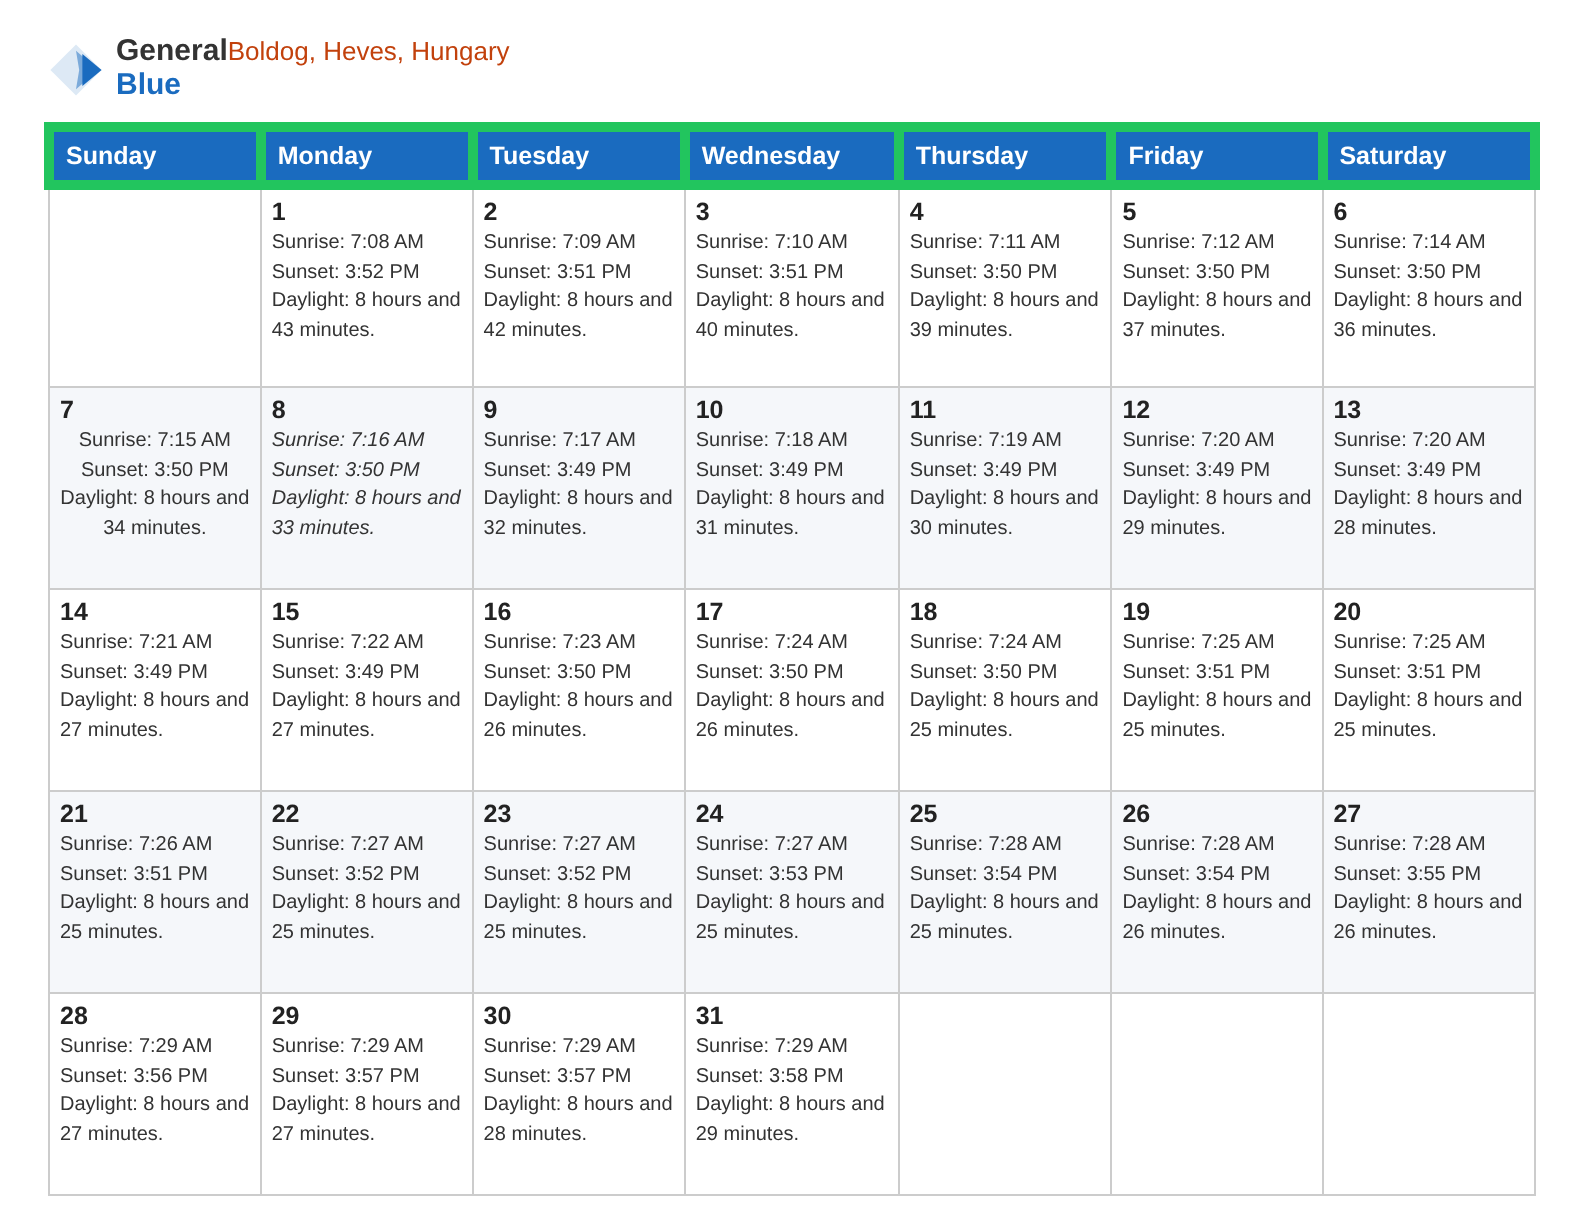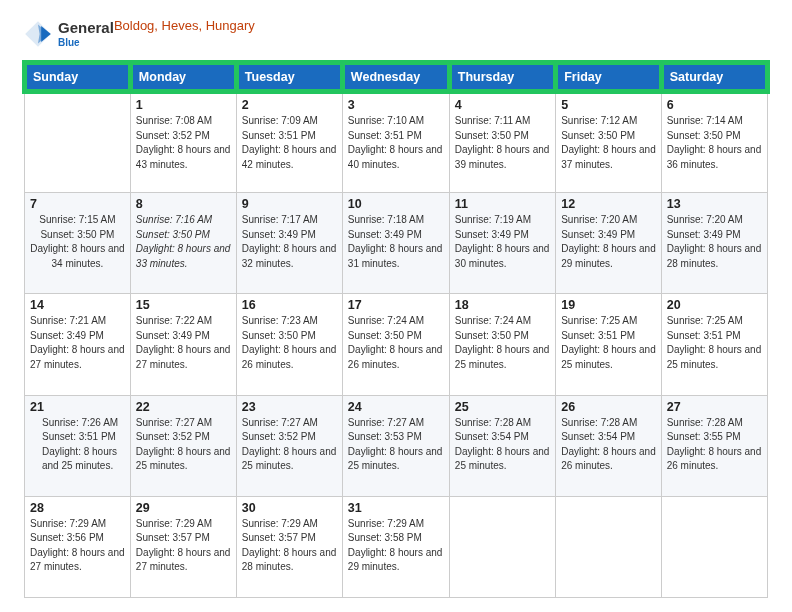--- a/index.html
+++ b/index.html
@@ -32,21 +32,21 @@
       display: flex;
       flex-direction: column;
       line-height: 1.1;
     }
     .logo-general {
       font-size: 15px;
       font-weight: bold;
       color: #333;
     }
     .logo-blue {
-      font-size: 10px;
+      font-size: 15px;
       font-weight: bold;
       color: #1a6bbf;
     }
     .logo-icon {
       width: 32px;
       height: 32px;
     }
     .title-block {
       text-align: right;
     }
@@ -261,21 +261,21 @@
           <td>
             <span class="day-number">20</span>
             <div class="day-info" style="white-space: pre-line;">Sunrise: 7:25 AM
 Sunset: 3:51 PM
 Daylight: 8 hours and 25 minutes.</div>
           </td>
         </tr>
         <tr>
           <td>
             <span class="day-number">21</span>
-            <div class="day-info" style="white-space: pre-line; margin-left: 12px;">Sunrise: 7:26 AM
+            <div class="day-info" style="white-space: pre-line;">Sunrise: 7:26 AM
 Sunset: 3:51 PM
 Daylight: 8 hours and 25 minutes.</div>
           </td>
           <td>
             <span class="day-number">22</span>
             <div class="day-info" style="white-space: pre-line;">Sunrise: 7:27 AM
 Sunset: 3:52 PM
 Daylight: 8 hours and 25 minutes.</div>
           </td>
           <td>

